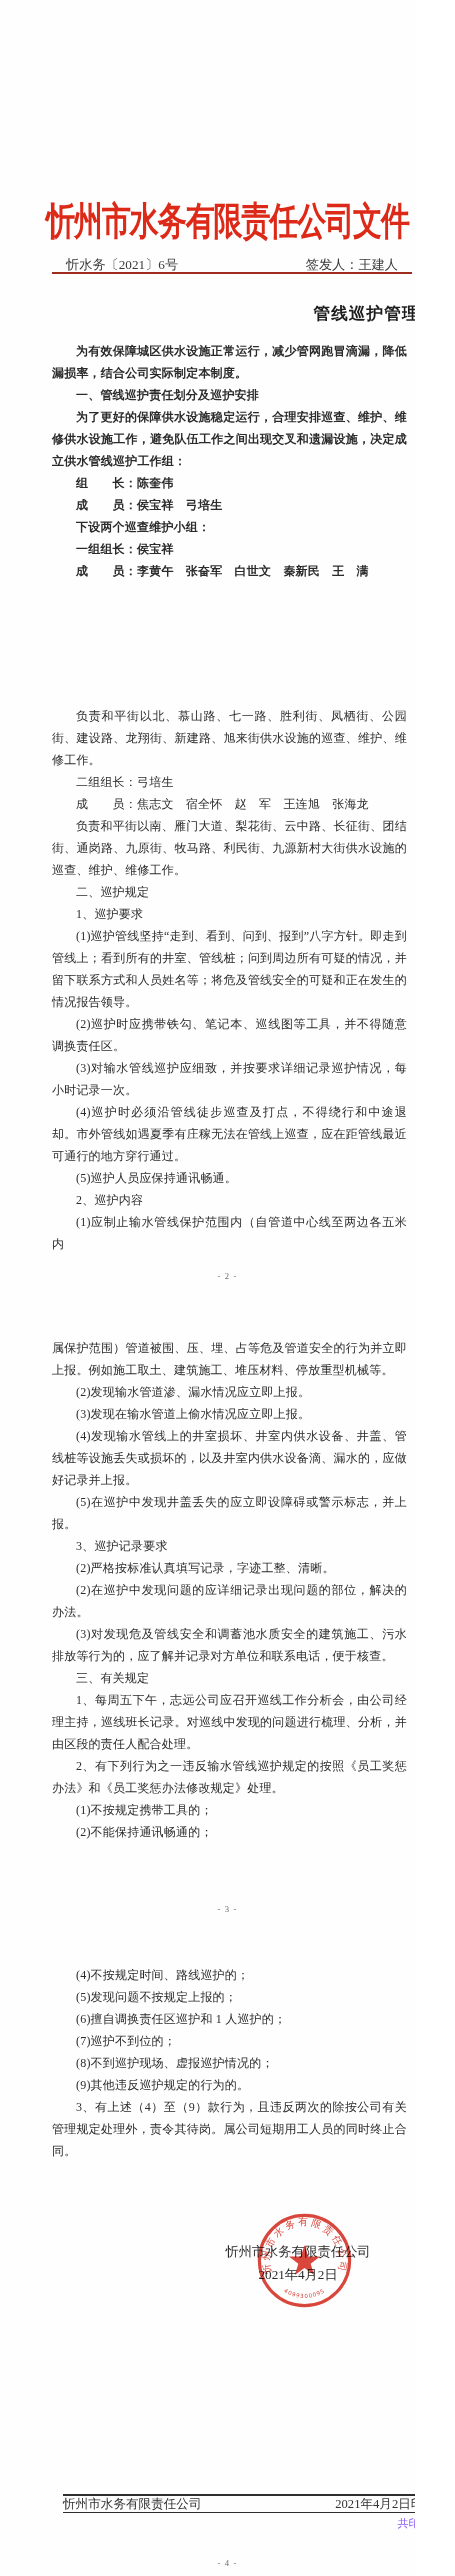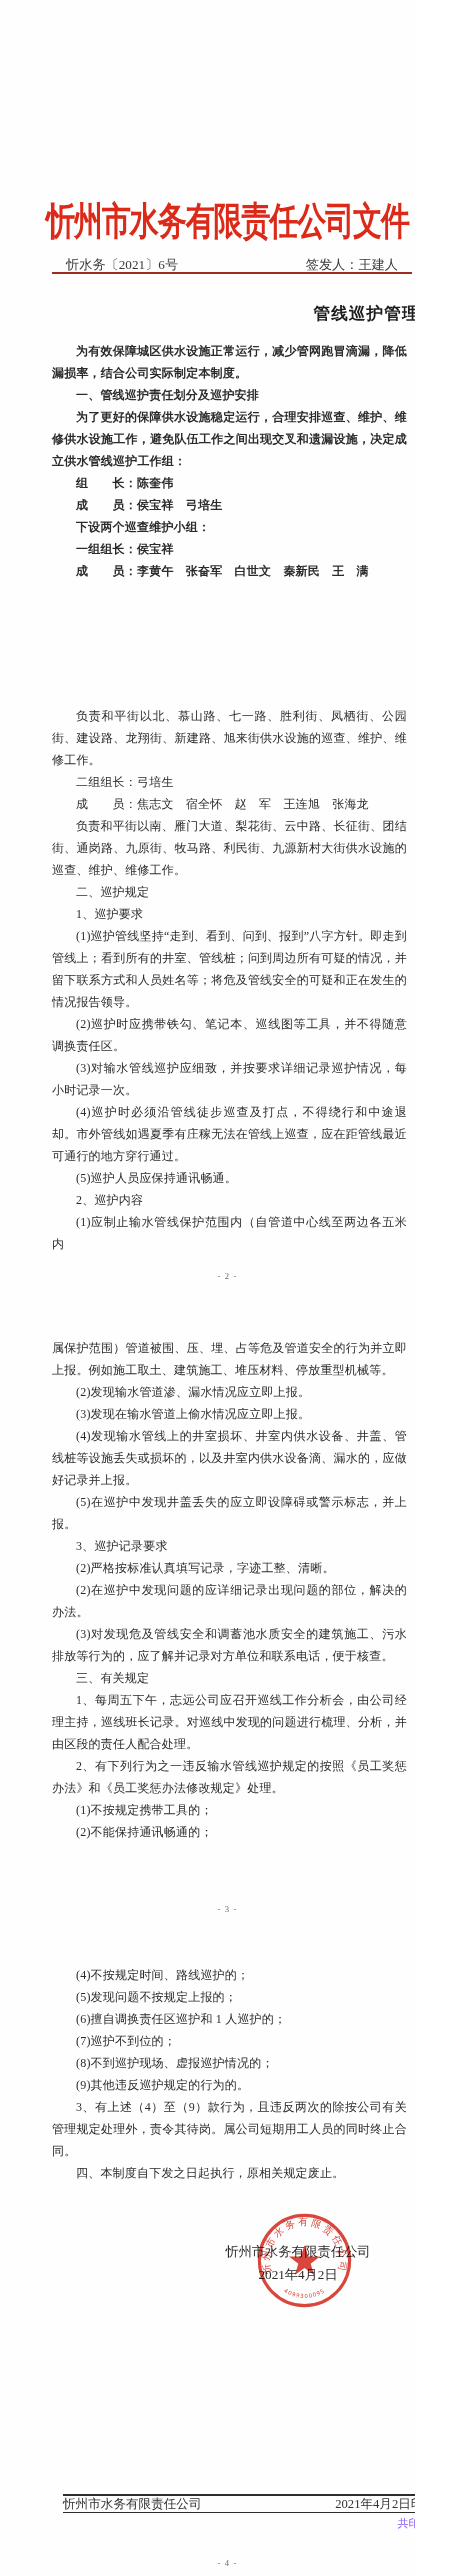--- a/index.html
+++ b/index.html
@@ -101,21 +101,20 @@
     </div>
   <div id="mark3" class="page-mark">- 3 -</div>
   <div id="page4" class="page-block">
       <p class="para">(4)不按规定时间、路线巡护的；</p>
       <p class="para">(5)发现问题不按规定上报的；</p>
       <p class="para">(6)擅自调换责任区巡护和 1 人巡护的；</p>
       <p class="para">(7)巡护不到位的；</p>
       <p class="para">(8)不到巡护现场、虚报巡护情况的；</p>
       <p class="para">(9)其他违反巡护规定的行为的。</p>
       <p class="para">3、有上述（4）至（9）款行为，且违反两次的除按公司有关管理规定处理外，责令其待岗。属公司短期用工人员的同时终止合同。</p>
-      <p class="para">四、本制度自下发之日起执行，原相关规定废止。</p>
     </div>
 
   <div class="sig-block">
     <div>忻州市水务有限责任公司</div>
     <div>2021年4月2日</div>
   </div>
 
   <svg class="seal" viewBox="0 0 210 220" xmlns="http://www.w3.org/2000/svg">
     <defs>
       <path id="ringPath" d="M 48.6 130.5 A 60 60 0 1 1 161.4 130.5" fill="none"></path>

